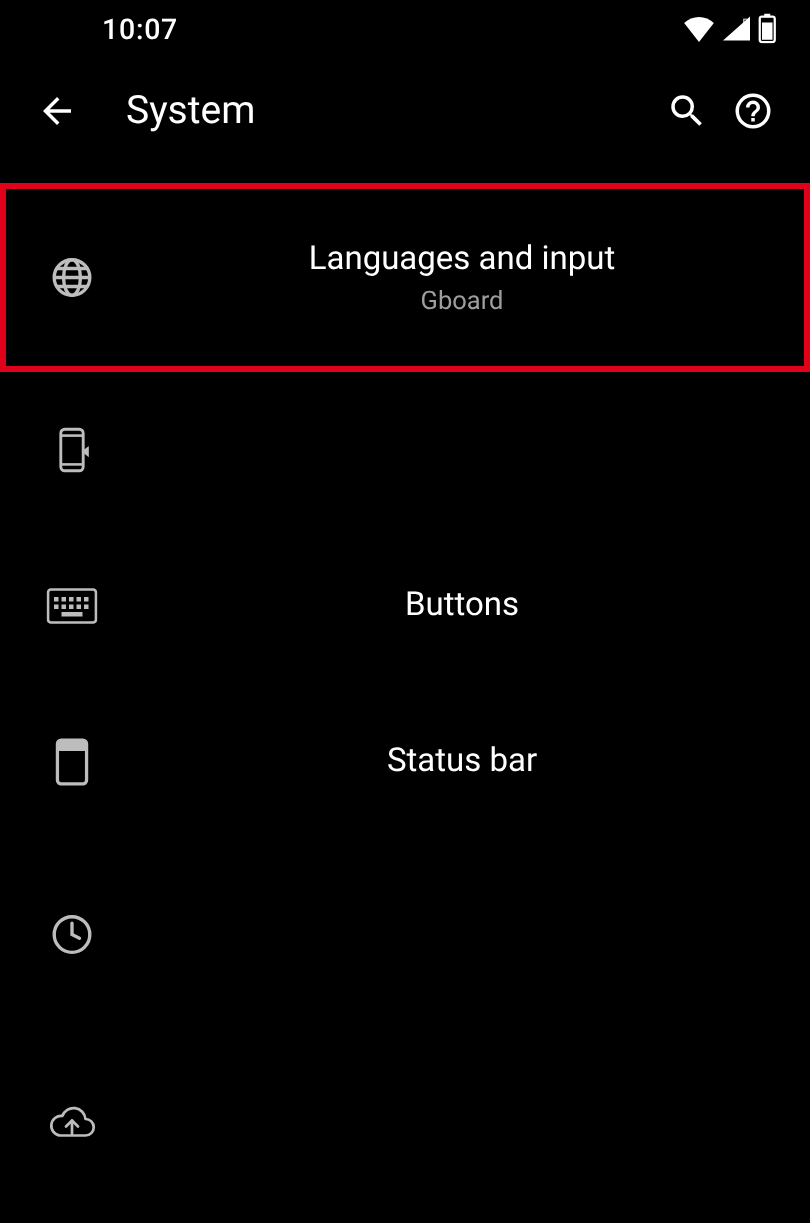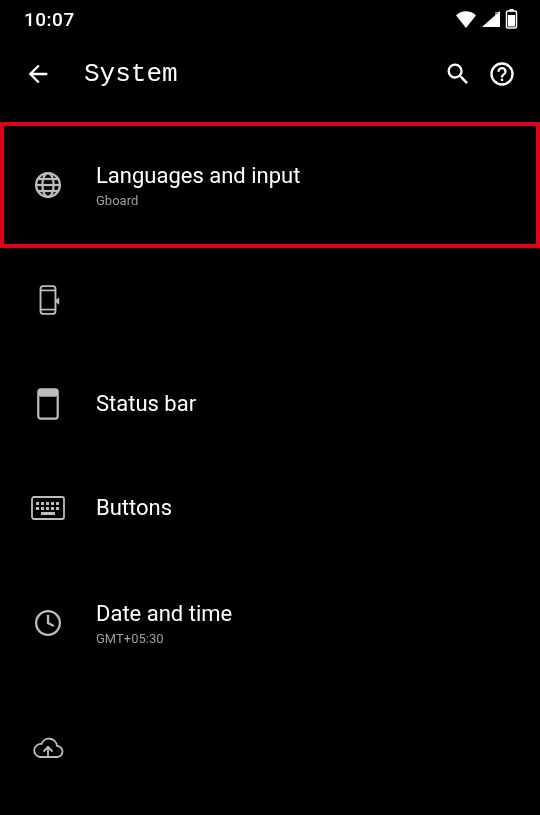--- a/index.html
+++ b/index.html
@@ -1,33 +1,33 @@
 <!DOCTYPE html>
 <html><head>
 <meta charset="utf-8">
 <style>
   html,body{margin:0;padding:0;background:#000;color:#fff;font-family:Roboto,-apple-system,BlinkMacSystemFont,"Segoe UI",Arial,sans-serif;-webkit-font-smoothing:antialiased;}
   .screen{width:540px;height:815px;background:#000;position:relative;overflow:hidden;}
   
-  .status-bar{height:38px;display:flex;align-items:center;justify-content:space-between;padding:0 22px 0 24px;}
+  .status-bar{height:38px;display:flex;align-items:center;justify-content:space-between;padding:0 22px 0 24px;margin-left:44px;}
   .status-time{font-size:19px;font-weight:500;letter-spacing:0.5px;}
   .status-right{display:flex;align-items:center;gap:4px;}
   .status-right svg{display:block;}
   
-  .app-bar{height:72px;display:flex;align-items:center;padding:0 16px;font-family:Liberation Mono, monospace;}
+  .app-bar{height:72px;display:flex;align-items:center;padding:0 16px;}
   .app-bar .title{font-size:26px;font-weight:400;flex:1;padding-left:24px;}
   .icon-btn{width:44px;height:44px;display:flex;align-items:center;justify-content:center;border:none;background:transparent;color:#fff;padding:0;}
   
   .list{padding-top:12px;}
   .row{display:flex;align-items:center;min-height:72px;padding:16px 20px 16px 0;}
   .row.tall{min-height:94px;}
   .row .lead{width:96px;display:flex;align-items:center;justify-content:center;flex-shrink:0;}
-  .row .texts{flex:1;min-width:0;}
+  .row .texts{flex:1;min-width:0;text-align:center;}
   .row .primary{font-size:22px;color:#fff;line-height:1.25;}
-  .row .secondary{font-size:13px;color:#9e9e9e;margin-top:4px;white-space:nowrap;overflow:hidden;text-overflow:ellipsis;}
+  .row .secondary{font-size:17px;color:#9e9e9e;margin-top:4px;white-space:nowrap;overflow:hidden;text-overflow:ellipsis;}
   .highlight{outline:4px solid #e1001a;outline-offset:-4px;}
   .lead svg{display:block;}
   .muted-stroke{stroke:#bdbdbd;}
   .muted-fill{fill:#bdbdbd;}
 </style>
 </head>
 <body>
 <div class="screen">
 
   <div class="status-bar">
@@ -95,62 +95,58 @@
             <line x1="3" y1="6" x2="17" y2="6" class="muted-stroke" stroke-width="1.6"></line>
             <line x1="3" y1="24" x2="17" y2="24" class="muted-stroke" stroke-width="1.6"></line>
             <path d="M16 16 L20 13 M16 16 L20 19 M20 13 L20 19 Z" class="muted-fill" stroke="none"></path>
             <polygon points="16,16 20.5,12.5 20.5,19.5" class="muted-fill"></polygon>
           </svg>
       </span>
     </div>
 
     <div class="row">
       <span class="lead">
-        <svg width="26" height="34" viewBox="0 0 20 28">
-            <rect x="2" y="2" width="16" height="24" rx="2" fill="none" class="muted-stroke" stroke-width="1.8"></rect>
-            <rect x="2" y="2" width="16" height="6" rx="2" class="muted-fill"></rect>
-          </svg>
-      </span>
-      <span class="texts">
-        <div class="primary">Status bar</div>
-      </span>
-    </div>
-
-    <div class="row">
-      <span class="lead">
         <svg width="34" height="24" viewBox="0 0 34 24">
             <rect x="1" y="1" width="32" height="22" rx="2" fill="none" class="muted-stroke" stroke-width="1.8"></rect>
           <rect x="5" y="6" width="3" height="3" class="muted-fill"></rect>
             <rect x="10" y="6" width="3" height="3" class="muted-fill"></rect>
             <rect x="15" y="6" width="3" height="3" class="muted-fill"></rect>
             <rect x="20" y="6" width="3" height="3" class="muted-fill"></rect>
             <rect x="25" y="6" width="3" height="3" class="muted-fill"></rect>
           <rect x="5" y="11" width="3" height="3" class="muted-fill"></rect>
             <rect x="10" y="11" width="3" height="3" class="muted-fill"></rect>
             <rect x="15" y="11" width="3" height="3" class="muted-fill"></rect>
             <rect x="20" y="11" width="3" height="3" class="muted-fill"></rect>
             <rect x="25" y="11" width="3" height="3" class="muted-fill"></rect>
           <rect x="10" y="16" width="14" height="3" class="muted-fill"></rect>
         </svg>
       </span>
       <span class="texts">
         <div class="primary">Buttons</div>
       </span>
     </div>
 
+    <div class="row">
+      <span class="lead">
+        <svg width="26" height="34" viewBox="0 0 20 28">
+            <rect x="2" y="2" width="16" height="24" rx="2" fill="none" class="muted-stroke" stroke-width="1.8"></rect>
+            <rect x="2" y="2" width="16" height="6" rx="2" class="muted-fill"></rect>
+          </svg>
+      </span>
+      <span class="texts">
+        <div class="primary">Status bar</div>
+      </span>
+    </div>
+
     <div class="row tall">
       <span class="lead">
         <svg width="30" height="30" viewBox="0 0 24 24">
             <circle cx="12" cy="12" r="9.5" fill="none" class="muted-stroke" stroke-width="1.8"></circle>
             <polyline points="12,6 12,12 16,14" fill="none" class="muted-stroke" stroke-width="1.8" stroke-linecap="round"></polyline>
           </svg>
-      </span>
-      <span class="texts">
-        <div class="primary">Date and time</div>
-        <div class="secondary">GMT+05:30</div>
       </span>
     </div>
 
     <div class="row tall">
       <span class="lead">
         <svg width="34" height="26" viewBox="0 0 34 26">
             <path d="M26 10a8 8 0 0 0-15.5-2A6.5 6.5 0 0 0 9 21h17a5.5 5.5 0 0 0 0-11z" fill="none" class="muted-stroke" stroke-width="1.8" stroke-linejoin="round"></path>
             <polyline points="13,15 17,11 21,15" fill="none" class="muted-stroke" stroke-width="1.8" stroke-linecap="round" stroke-linejoin="round"></polyline>
             <line x1="17" y1="11" x2="17" y2="20" class="muted-stroke" stroke-width="1.8" stroke-linecap="round"></line>
           </svg>

